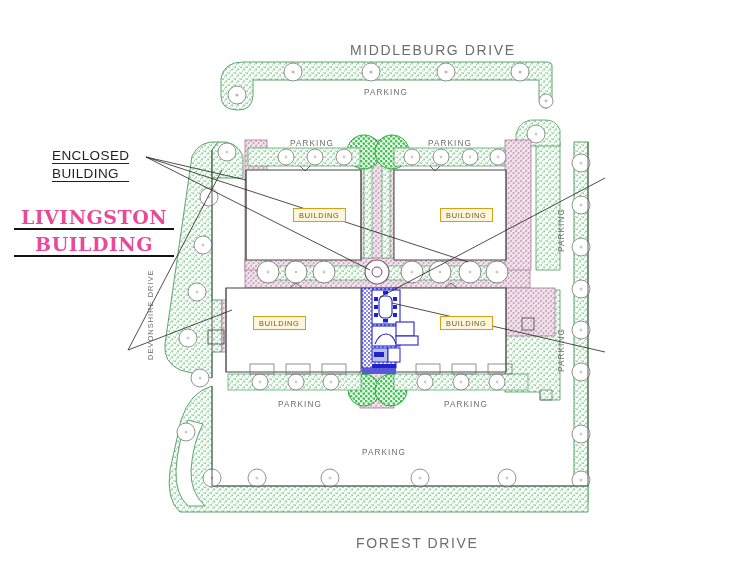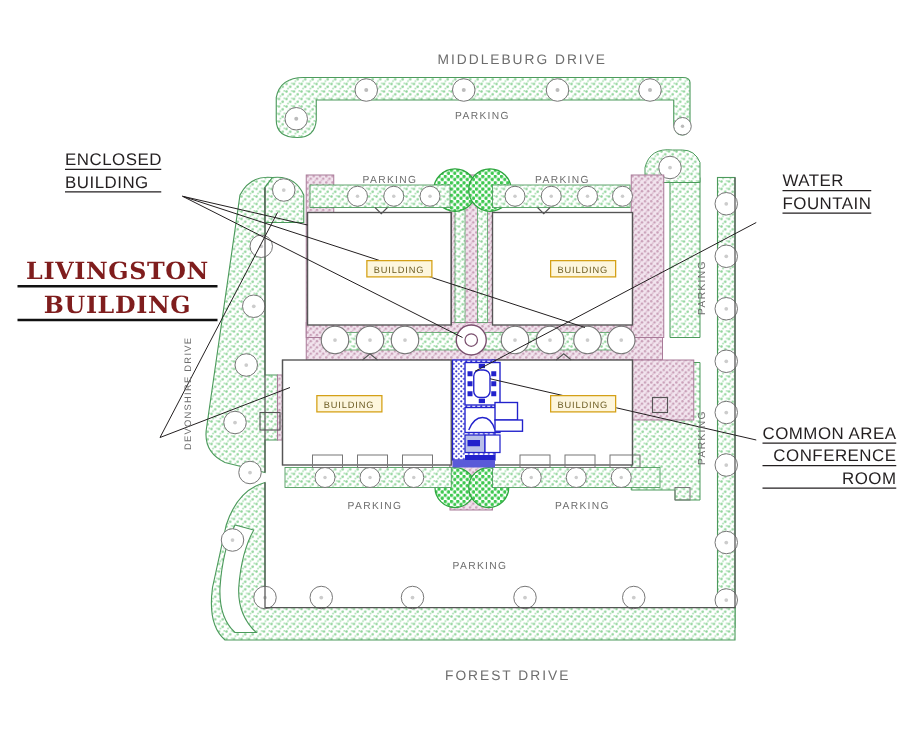--- a/index.html
+++ b/index.html
@@ -5,32 +5,32 @@
   html,body{margin:0;padding:0;background:#ffffff;}
   body{
     width:735px;height:588px;overflow:hidden;position:relative;
     font-family:"Liberation Sans", sans-serif;
   }
   #stage{position:absolute;left:0;top:0;width:735px;height:588px;}
   svg#plan{position:absolute;left:0;top:0;width:735px;height:588px;display:block;}
 
   .callout{position:absolute;color:#231f20;letter-spacing:.4px;}
   .callout .ln{display:block;white-space:nowrap;border-bottom:1.1px solid #231f20;padding-bottom:0px;margin-bottom:2px;}
-  .callout.lbl{font-size:13.5px;line-height:15px;}
+  .callout.lbl{font-size:13.5px;line-height:15px;margin-top:28px;}
   .callout.leftalign .ln{text-align:left;}
 
   #title{position:absolute;left:14px;top:206px;width:160px;text-align:center;
-         font-family:"DejaVu Serif", serif;font-weight:700;color:#7f1d1d;}
+         font-family:"DejaVu Serif", serif;font-weight:700;color:#ec4899;}
   #title .ln{display:block;white-space:nowrap;font-size:19px;line-height:22px;
              border-bottom:2px solid #111;margin-bottom:3px;letter-spacing:.5px;}
 
   .maptext{position:absolute;color:#6d6d6d;font-size:8.2px;letter-spacing:1.1px;
            white-space:nowrap;}
   .maptext.vert{transform-origin:0 0;}
-  .street{position:absolute;color:#6d6d6d;font-size:11px;letter-spacing:1.6px;white-space:nowrap;}
+  .street{position:absolute;color:#6d6d6d;font-size:14px;letter-spacing:1.6px;white-space:nowrap;}
 
   .bldgbox{position:absolute;border:1px solid #d4a017;background:#fdf6dd;
            color:#6a5a20;font-size:7.4px;letter-spacing:.7px;
            padding:2px 5px 1px 5px;white-space:nowrap;}
 </style>
 </head>
 <body>
 
 <div id="stage">
 
@@ -323,30 +323,21 @@
     <span class="ln">LIVINGSTON</span>
     <span class="ln">BUILDING</span>
   </div>
 
   <div class="callout lbl leftalign" style="left:52px;top:120px;">
     <span class="ln">ENCLOSED</span>
     <span class="ln">BUILDING</span>
   </div>
 
 
-  <div class="callout lbl" style="left:626px;top:137px;">
-    <span class="ln">WATER</span>
-    <span class="ln">FOUNTAIN</span>
-  </div>
-
-  <div class="callout lbl" style="left:610px;top:339px;text-align:right;">
-    <span class="ln">COMMON AREA</span>
-    <span class="ln">CONFERENCE</span>
-    <span class="ln">ROOM</span>
-  </div>
+
 
   <div class="street" style="left:350px;top:42px;">MIDDLEBURG DRIVE</div>
   <div class="street" style="left:356px;top:535px;">FOREST DRIVE</div>
   <div class="street vert" style="left:146px;top:360px;transform:rotate(-90deg);transform-origin:0 0;font-size:7.5px;letter-spacing:1px;">DEVONSHIRE DRIVE</div>
 
   <div class="maptext" style="left:364px;top:88px;">PARKING</div>
   <div class="maptext" style="left:290px;top:139px;">PARKING</div>
   <div class="maptext" style="left:428px;top:139px;">PARKING</div>
   <div class="maptext vert" style="left:557px;top:252px;transform:rotate(-90deg);">PARKING</div>
   <div class="maptext vert" style="left:557px;top:372px;transform:rotate(-90deg);">PARKING</div>

